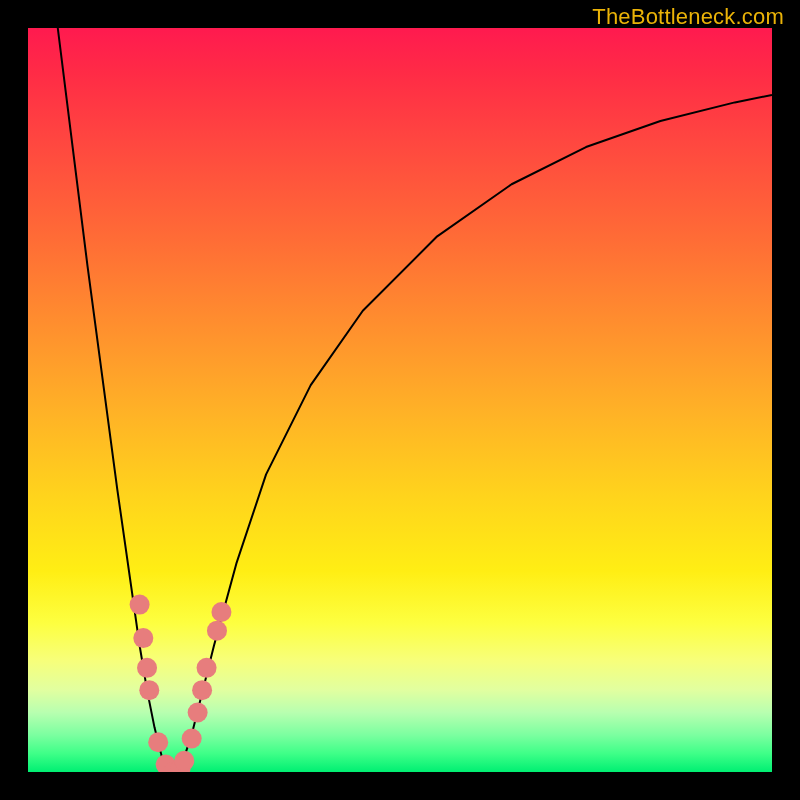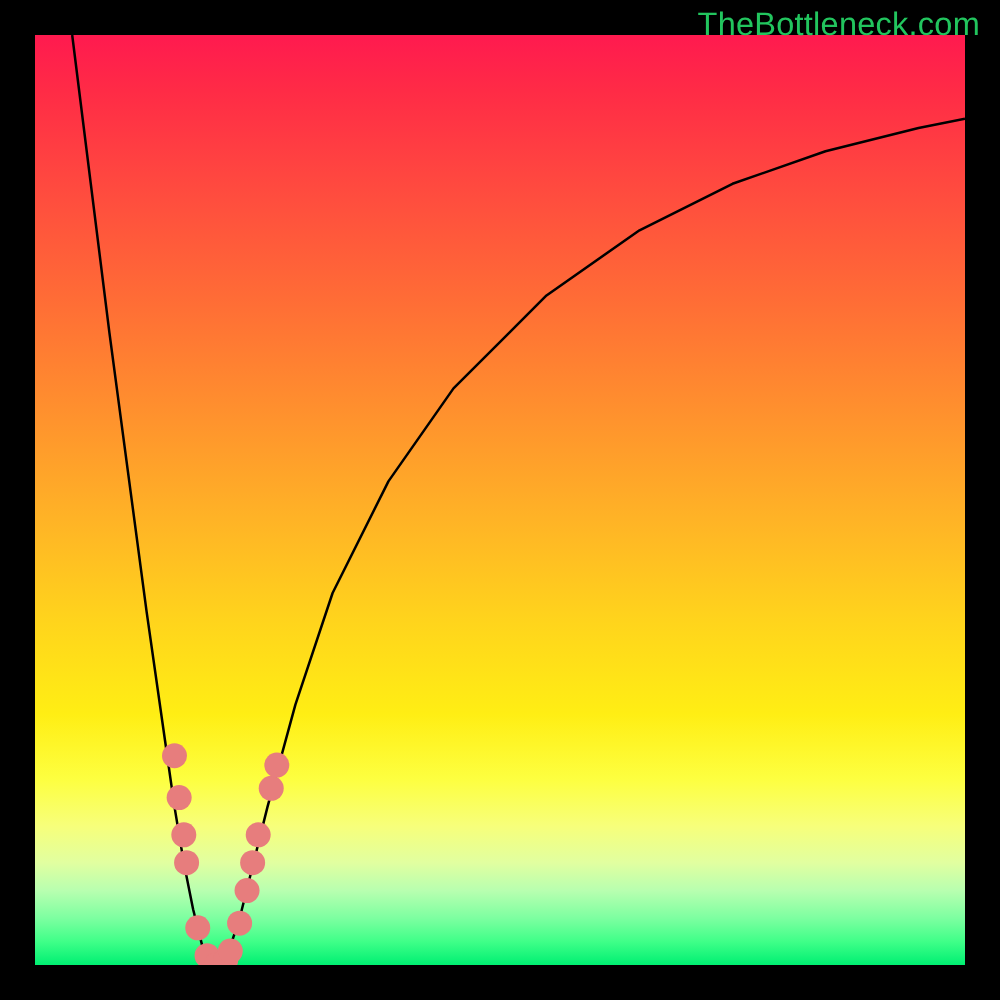--- a/index.html
+++ b/index.html
@@ -48,23 +48,23 @@
     left: 0;
     top: 0;
     width: 744px;
     height: 744px;
     display: block;
   }
   .watermark {
     position: absolute;
     top: 4px;
     right: 16px;
-    font-size: 26px;
+    font-size: 22px;
     font-weight: 500;
-    color: #22c55e;
+    color: #eab308;
     letter-spacing: 0.2px;
     user-select: none;
     margin-left: 36px;
   }
 </style>
 </head>
 <body>
 
 <div class="frame">
   <div class="plot-area">

